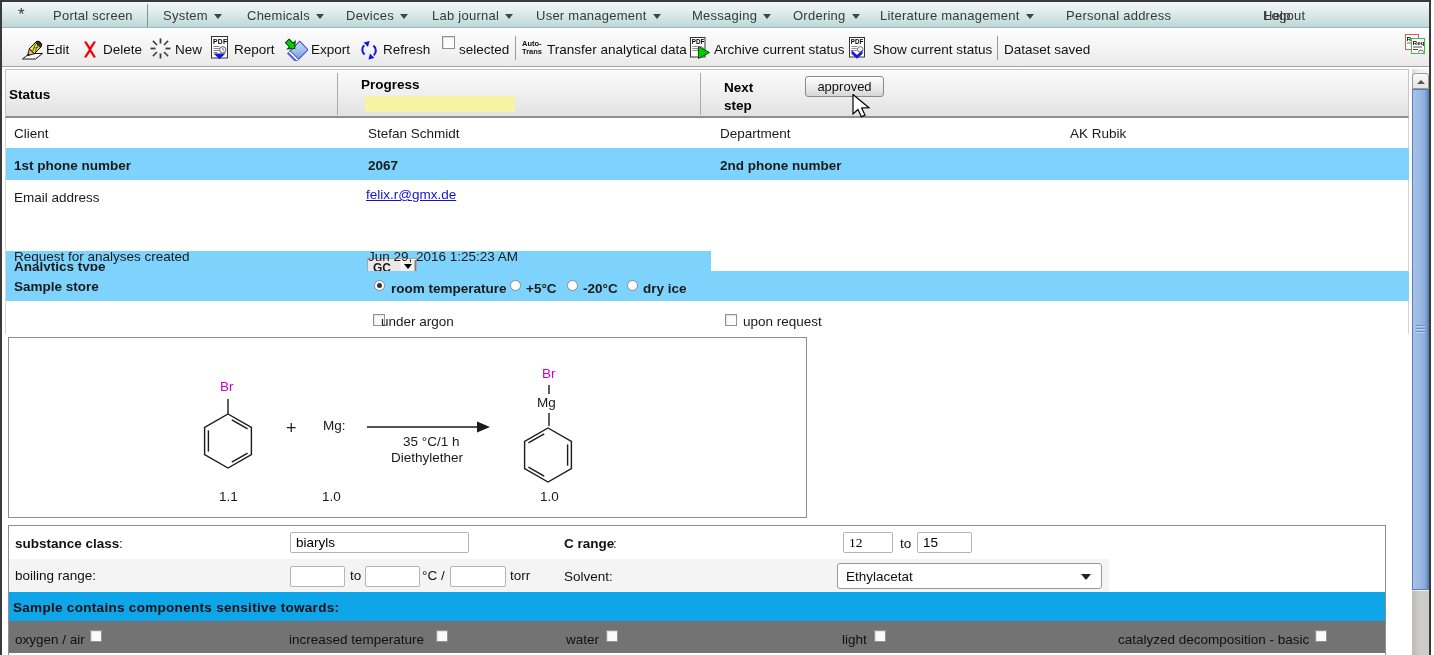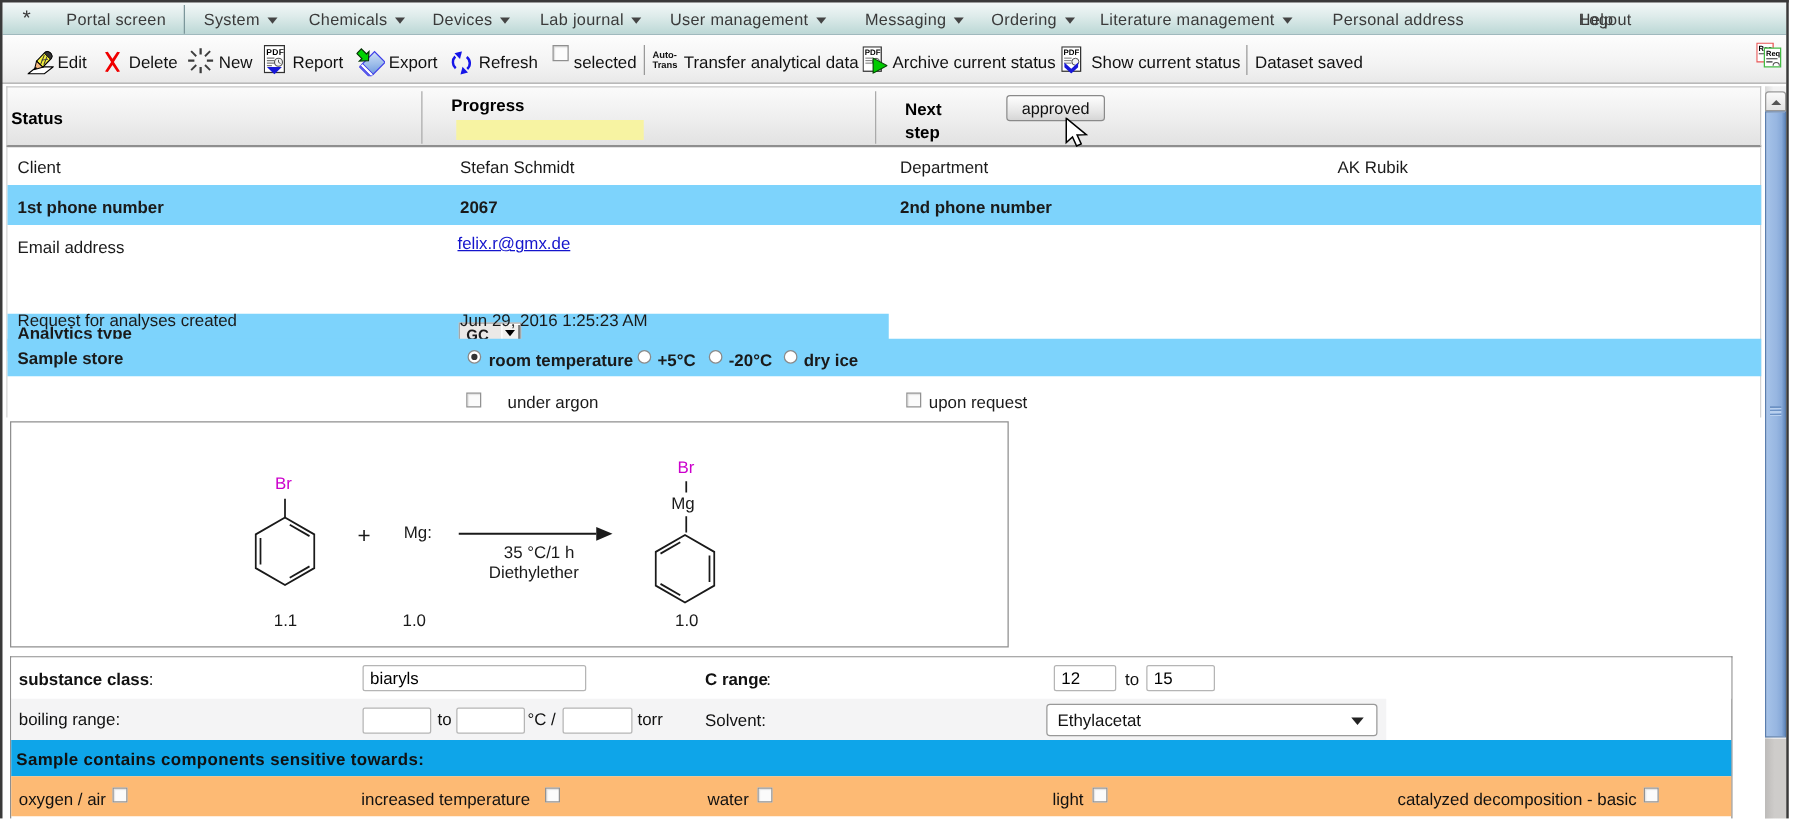--- a/index.html
+++ b/index.html
@@ -247,21 +247,21 @@
       <span class="cell" style="left:385px; top:10px;">room temperature</span>
       <span class="radio" style="left:504px; top:9px;"></span>
       <span class="cell" style="left:520px; top:10px;">+5°C</span>
       <span class="radio" style="left:561px; top:9px;"></span>
       <span class="cell" style="left:577px; top:10px;">-20°C</span>
       <span class="radio" style="left:621px; top:9px;"></span>
       <span class="cell" style="left:637px; top:10px;">dry ice</span>
     </div>
     <div class="row" style="top:183px; height:33px;">
       <span class="cbx" style="left:367px; top:13px;"></span>
-      <span class="cell" style="left:400px; top:13px;">under argon</span>
+      <span class="cell" style="left:375px; top:13px;">under argon</span>
       <span class="cbx" style="left:719px; top:13px;"></span>
       <span class="cell" style="left:737px; top:13px;text-align:center;">upon request</span>
     </div>
   </div>
   <div class="abs" id="rxn">
     <svg width="797" height="179" viewBox="0 0 797 179" font-family="Liberation Sans">
       <g stroke="#1a1a1a" stroke-width="1.4" fill="none">
 
         <polygon points="219,76 242.4,89.5 242.4,116.5 219,130 195.6,116.5 195.6,89.5"></polygon>
         <line x1="222.8" y1="81.8" x2="238.6" y2="90.9"></line>
@@ -293,41 +293,41 @@
       </g>
     </svg>
   </div>
   <div class="abs" id="form">
     <div style="position:absolute; left:0; top:0; width:1376px; height:33px; background:#fff;">
       <b style="position:absolute; left:6px; top:10px;">substance class</b>
         <span style="position:absolute; left:110px; top:10px;">:</span>
       <input class="inp" style="left: 281px; top: 6px; width: 179px;" value="biaryls">
       <b style="position:absolute; left:555px; top:10px;">C range</b>
         <span style="position:absolute; left:604px; top:10px;">:</span>
-      <input class="inp" style="left: 834px; top: 6px; width: 50px;" value="12">
+      <input class="inp" style="left: 834px; top: 6px; width: 50px; font-family: Liberation Serif, serif;" value="12">
       <span style="position:absolute; left:891px; top:10px;">to</span>
       <input class="inp" style="left: 908px; top: 6px; width: 55px;" value="15">
     </div>
     <div style="position:absolute; left:0; top:33px; width:1100px; height:33px; background:#f4f4f5;">
       <span style="position:absolute; left:6px; top:9px;">boiling range:</span>
       <input class="inp" style="left: 281px; top: 7px; width: 55px;">
       <span style="position:absolute; left:341px; top:9px;">to</span>
       <input class="inp" style="left: 356px; top: 7px; width: 55px;">
       <span style="position:absolute; left:413px; top:9px;">°C /</span>
       <input class="inp" style="left: 441px; top: 7px; width: 56px;">
       <span style="position:absolute; left:501px; top:9px;">torr</span>
       <span style="position:absolute; left:555px; top:10px;">Solvent:</span>
       <span id="solvsel">
           <span class="t">Ethylacetat</span>
         </span>
     </div>
     <div style="position:absolute; left:0; top:66px; width:1376px; height:29px; background:#0ea5e9;">
       <b style="position:absolute; left:4px; top:8px; letter-spacing:0.3px;">Sample contains components sensitive towards:</b>
     </div>
-    <div style="position:absolute; left:0; top:95px; width:1376px; height:32px; background:#fdba74;">
+    <div style="position:absolute; left:0; top:95px; width:1376px; height:32px; background:#737373;">
       <span style="position:absolute; left:6px; top:11px;">oxygen / air</span>
       <span class="cbx" style="left:81px; top:9px;"></span>
       <span style="position:absolute; left:280px; top:11px;">increased temperature</span>
       <span class="cbx" style="left:427px; top:9px;"></span>
       <span style="position:absolute; left:557px; top:11px;">water</span>
       <span class="cbx" style="left:597px; top:9px;"></span>
       <span style="position:absolute; left:833px; top:11px;">light</span>
       <span class="cbx" style="left:865px; top:9px;"></span>
       <span style="position:absolute; left:1109px; top:11px;">catalyzed decomposition - basic</span>
       <span class="cbx" style="left:1306px; top:9px;"></span>

